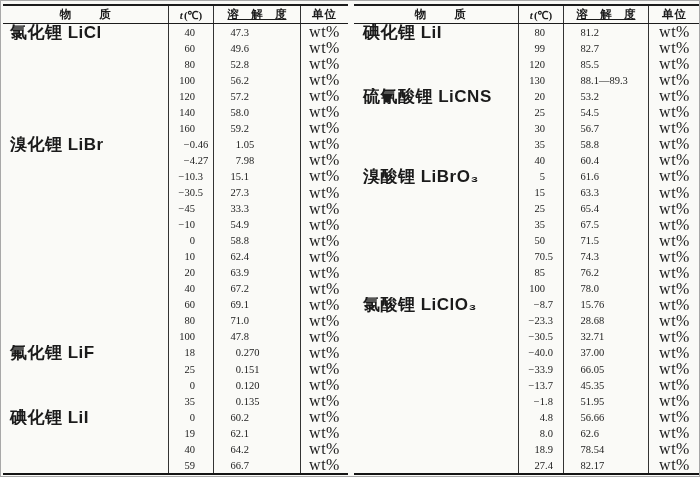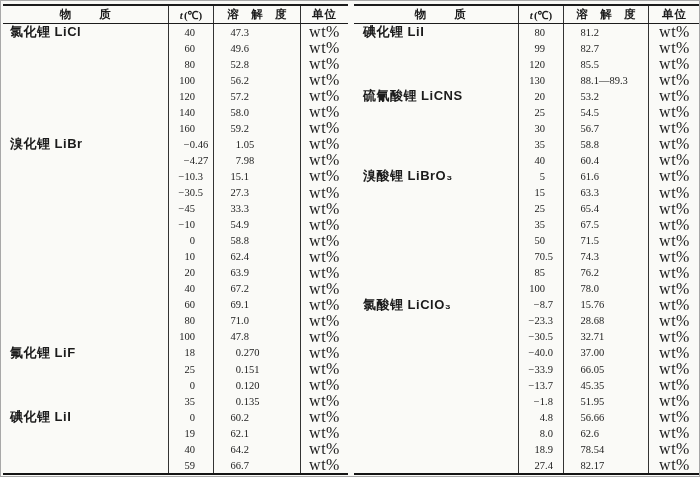--- a/index.html
+++ b/index.html
@@ -26,35 +26,35 @@
     height: 20px;
     border-top: 2px solid #1c1c1c;
     border-bottom: 1.5px solid #1c1c1c;
     font-weight: bold;
     text-align: center;
   }
   .tbody { border-bottom: 2.5px solid #141414; }
   .row { display: flex; height: 16.05px; }
 
   .c { display: flex; align-items: center; overflow: hidden; }
-  .sub  { width: 165px; padding-left: 7px; font-weight: bold; font-size: 13px; letter-spacing: 0.5px; white-space: nowrap; }
+  .sub  { width: 165px; padding-left: 7px; font-weight: bold; font-size: 17px; letter-spacing: 0.5px; white-space: nowrap; }
   .temp { width: 46px; border-left: 1px solid #333; border-right: 1px solid #333; }
   .sol  { width: 87px; border-right: 1px solid #333; }
   .unit { flex: 1; justify-content: center; font-family: Liberation Serif, serif; font-size: 16px; letter-spacing: 0.5px; }
   .tbl.right .sub { width: 164px; padding-left: 9px; }
   .tbl.right .sol { width: 85px; }
 
   .num { font-family: "Liberation Serif", serif; font-size: 10.5px; }
   .num .ip { display: inline-block; width: 26px; text-align: right; white-space: pre; }
   .sol.num .ip { width: 27px; }
   .num .fp { white-space: pre; }
 
   .hrow .c { justify-content: center; }
   .hrow .sub { padding-left: 0; font-size: 11.5px; word-spacing: 24px; }
-  .hrow .sol { font-size: 11.5px; word-spacing: 9px; font-weight: bold; font-family: "Liberation Sans", sans-serif; }
+  .hrow .sol { font-size: 11.5px; word-spacing: 9px; font-weight: bold; font-family: "Liberation Sans", sans-serif; text-decoration: underline; }
   .hrow .temp { font-family: "Liberation Serif", serif; font-size: 11px; font-weight: bold; }
   .hrow .unit { font-family: "Liberation Sans", sans-serif; font-size: 11.5px; font-weight: bold; letter-spacing: 1px; }
   .tsym { font-style: italic; margin-right: 1px; }
 </style>
 </head>
 <body>
 
 <div class="page">
 
   <section class="tbl left">

